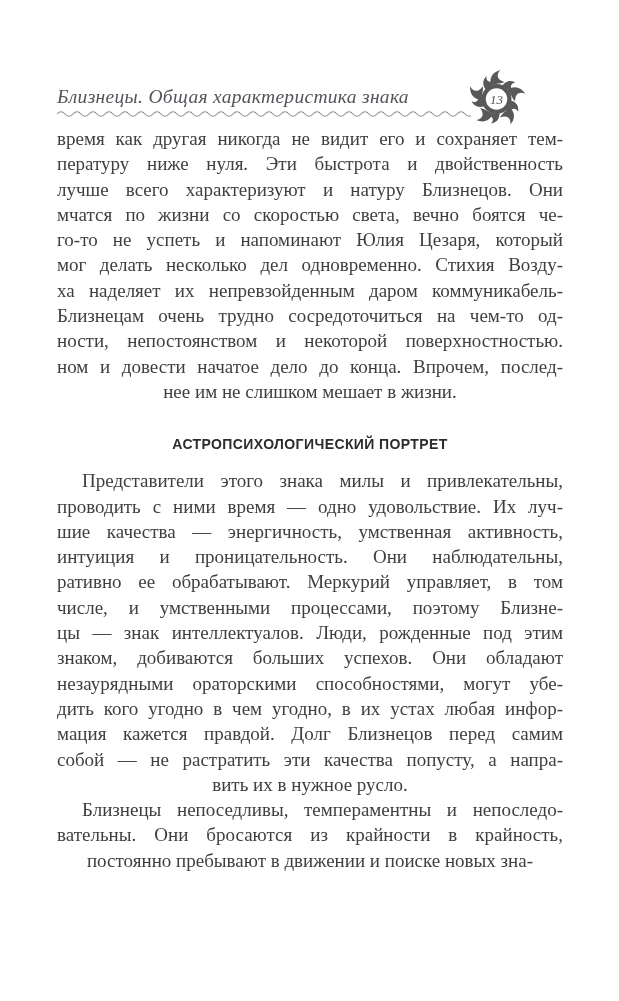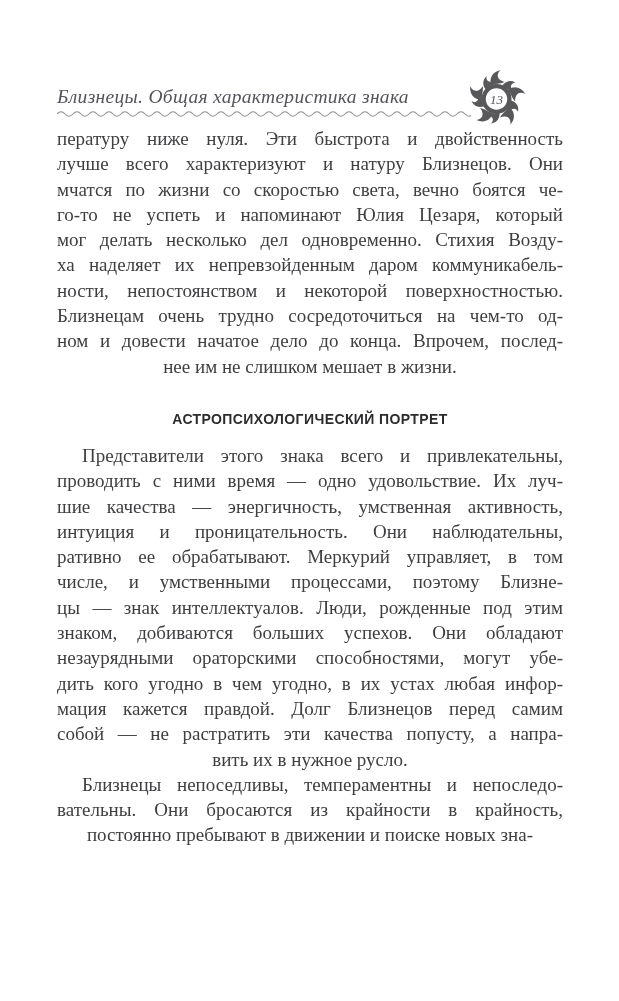--- a/index.html
+++ b/index.html
@@ -93,36 +93,37 @@
       <use href="#rayB" transform="rotate(252 60 60)"></use>
       <use href="#rayA" transform="rotate(288 60 60)"></use>
       <use href="#rayB" transform="rotate(324 60 60)"></use>
     </g>
     <circle cx="60" cy="60" r="21.5" fill="#ffffff"></circle>
     <text x="60" y="69" text-anchor="middle">13</text>
   </svg>
 
   <div class="body-text">
       <div class="paragraph">
+        <div class="line just">время как другая никогда не видит его и сохраняет тем-</div>
         <div class="line just">пературу ниже нуля. Эти быстрота и двойственность</div>
         <div class="line just">лучше всего характеризуют и натуру Близнецов. Они</div>
         <div class="line just">мчатся по жизни со скоростью света, вечно боятся че-</div>
         <div class="line just">го-то не успеть и напоминают Юлия Цезаря, который</div>
         <div class="line just">мог делать несколько дел одновременно. Стихия Возду-</div>
         <div class="line just">ха наделяет их непревзойденным даром коммуникабель-</div>
+        <div class="line just">Близнецам очень трудно сосредоточиться на чем-то од-</div>
         <div class="line just">ности, непостоянством и некоторой поверхностностью.</div>
-        <div class="line just">Близнецам очень трудно сосредоточиться на чем-то од-</div>
         <div class="line just">ном и довести начатое дело до конца. Впрочем, послед-</div>
         <div class="line last">нее им не слишком мешает в жизни.</div>
       </div>
       <div class="heading">
         <div class="line">АСТРОПСИХОЛОГИЧЕСКИЙ ПОРТРЕТ</div>
       </div>
       <div class="paragraph">
-        <div class="line just indent">Представители этого знака всего и привлекательны,</div>
+        <div class="line just indent">Представители этого знака милы и привлекательны,</div>
         <div class="line just">проводить с ними время — одно удовольствие. Их луч-</div>
         <div class="line just">шие качества — энергичность, умственная активность,</div>
         <div class="line just">интуиция и проницательность. Они наблюдательны,</div>
         <div class="line just">ративно ее обрабатывают. Меркурий управляет, в том</div>
         <div class="line just">числе, и умственными процессами, поэтому Близне-</div>
         <div class="line just">цы — знак интеллектуалов. Люди, рожденные под этим</div>
         <div class="line just">знаком, добиваются больших успехов. Они обладают</div>
         <div class="line just">незаурядными ораторскими способностями, могут убе-</div>
         <div class="line just">дить кого угодно в чем угодно, в их устах любая инфор-</div>
         <div class="line just">мация кажется правдой. Долг Близнецов перед самим</div>

